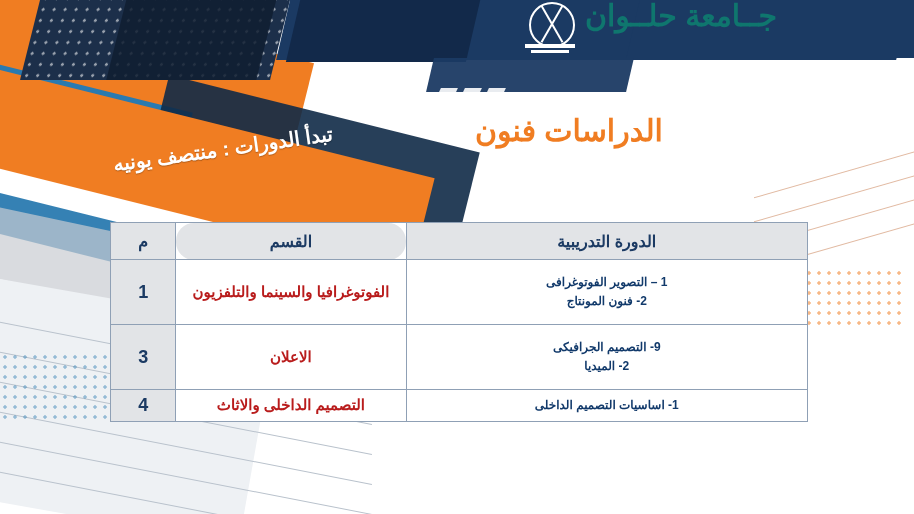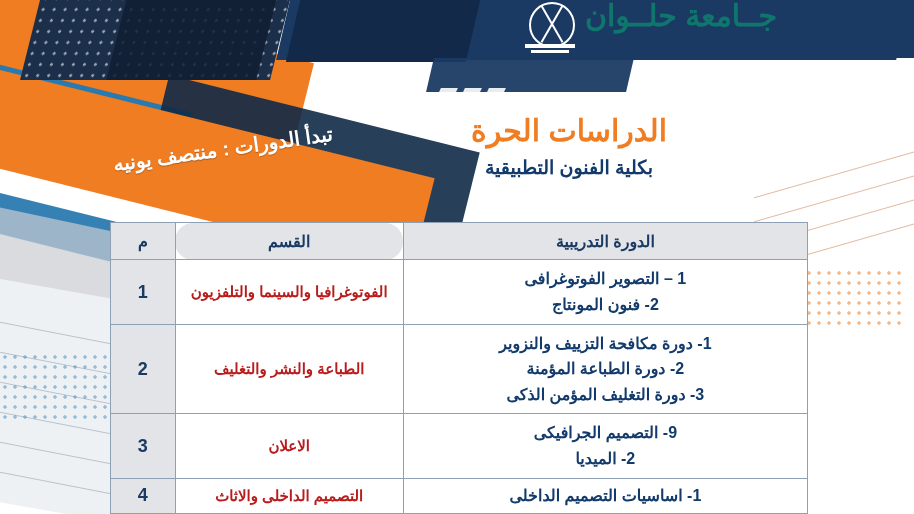--- a/index.html
+++ b/index.html
@@ -247,21 +247,21 @@
   td.cell-dept {
     text-align: center;
     color: #b91c1c;
     font-size: 15px;
     font-weight: bold;
     line-height: 1.5;
   }
   td.cell-course {
     text-align: center;
     color: #123a6b;
-    font-size: 16px;
+    font-size: 12px;
     font-weight: bold;
     line-height: 1.6;
     padding-right: 16px;
   }
   td.cell-course .item { white-space: nowrap; }
   .row-h-2 td { height: 56px; }
   .row-h-3 td { height: 80px; }
 </style>
 </head>
 <body>
@@ -316,51 +316,41 @@
   <div class="logo-univ">
     <div class="univ-name">جــامعة حلــوان</div>
     <div class="univ-mark">
       <div class="globe"></div>
       <div class="bar"></div>
       <div class="bar2"></div>
     </div>
   </div>
 
   <div class="headline">
-    <div class="hl2">الدراسات الحرة</div>
-    <div class="hl3">بكلية الفنون التطبيقية</div>
+    <div class="hl2">الدراسات فنون</div>
   </div>
 
   <div class="start-date">تبدأ الدورات : منتصف يونيه</div>
 
   <table class="courses">
     <thead>
       <tr>
         <th class="col-course">الدورة التدريبية</th>
         <th class="col-dept">القسم</th>
         <th class="col-m">م</th>
       </tr>
     </thead>
     <tbody>
       <tr class="row-h-2">
         <td class="cell-course">
           <div class="item">1 – التصوير الفوتوغرافى</div>
           <div class="item">2- فنون المونتاج</div>
         </td>
         <td class="cell-dept">الفوتوغرافيا والسينما والتلفزيون</td>
         <td class="cell-m">1</td>
-      </tr>
-      <tr class="row-h-3">
-        <td class="cell-course">
-          <div class="item">1- دورة مكافحة التزييف والنزوير</div>
-          <div class="item">2-    دورة الطباعة المؤمنة</div>
-          <div class="item">3-    دورة التغليف المؤمن الذكى</div>
-        </td>
-        <td class="cell-dept">الطباعة والنشر والتغليف</td>
-        <td class="cell-m">2</td>
       </tr>
       <tr class="row-h-2">
         <td class="cell-course">
           <div class="item">9- التصميم الجرافيكى</div>
           <div class="item">2- الميديا</div>
         </td>
         <td class="cell-dept">الاعلان</td>
         <td class="cell-m">3</td>
       </tr>
       <tr>

